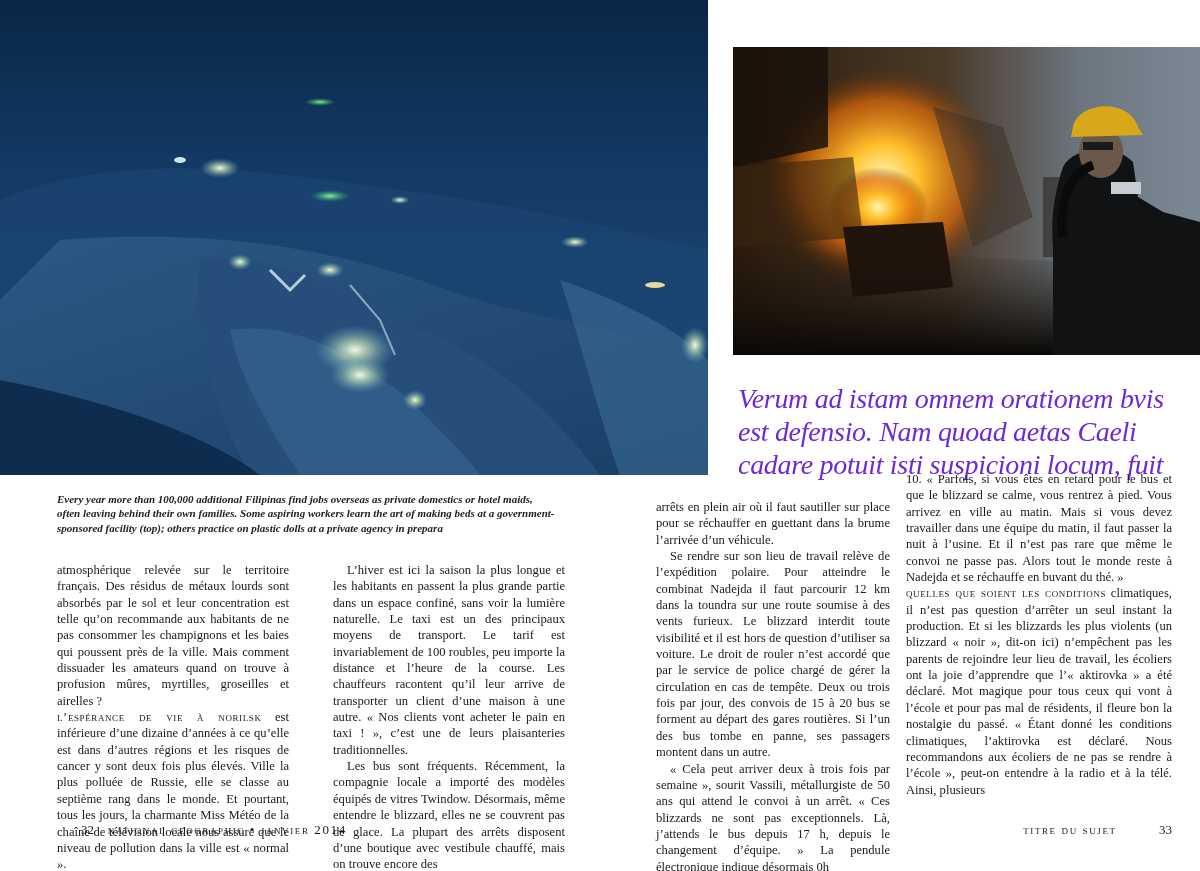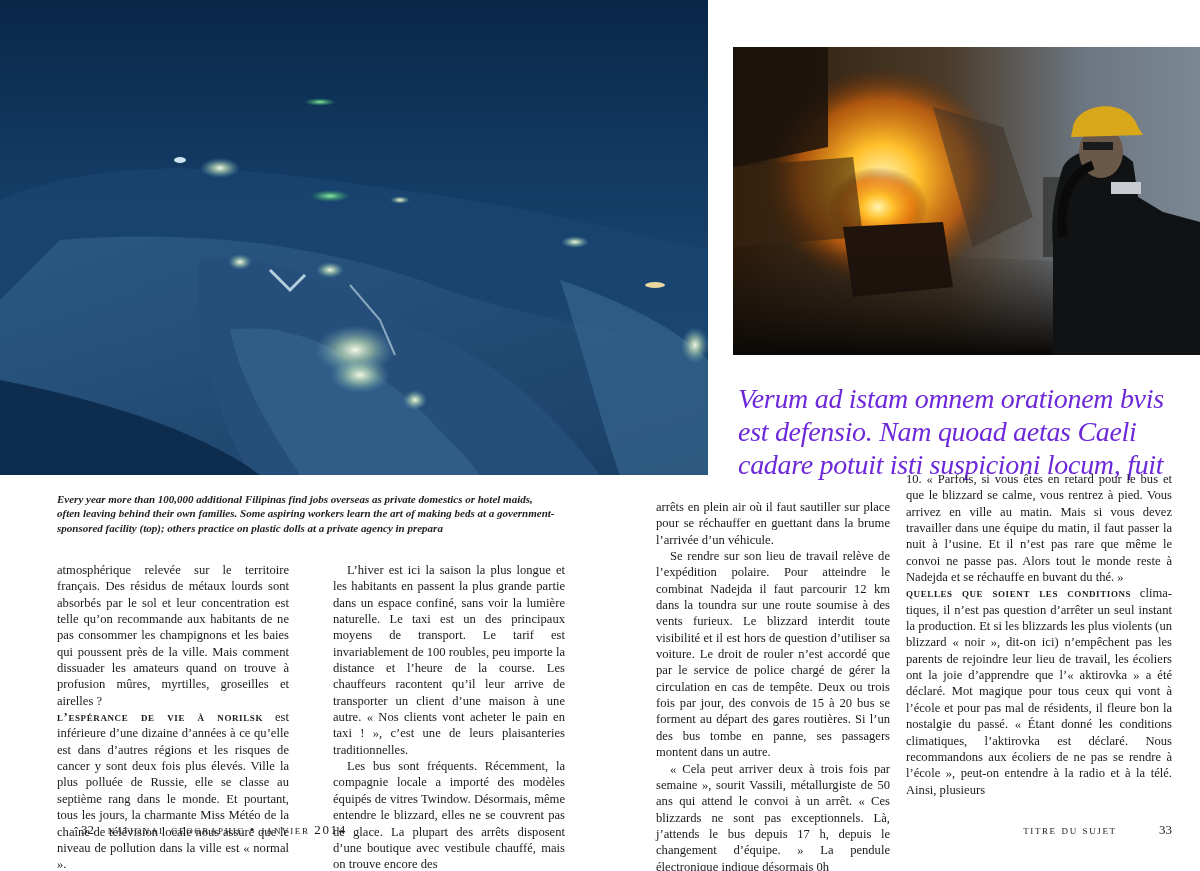--- a/index.html
+++ b/index.html
@@ -25,21 +25,21 @@
     font-size:11px; line-height:14.3px; color:#222;
   }
   .col {
     position:absolute; width:232px;
     font-family:"Liberation Serif", "DejaVu Serif", serif;
     font-size:12.6px; line-height:16.35px; color:#1a1a1a;
     text-align:justify; hyphens:manual;
   }
   .col p { margin:0; }
   .col p.indent { text-indent:14px; }
-  .col .lead { font-variant:small-caps; font-weight:bold; letter-spacing:0.6px; text-transform:lowercase; }
+  .col .lead { font-variant:small-caps; font-weight:normal; letter-spacing:0.6px; text-transform:lowercase; }
   #col-1 { left:57px; top:562px; }
   #col-2 { left:321px; top:562px;margin-left:12px; }
   #col-3 { left:656px; top:499px; width:234px; }
   #col-4 { left:906px; top:471px; width:266px; }
 
   .folio {
     position:absolute; top:822px;
     font-family:"Liberation Serif", serif; font-size:12px; color:#1a1a1a;
     letter-spacing:1.6px;
   }

